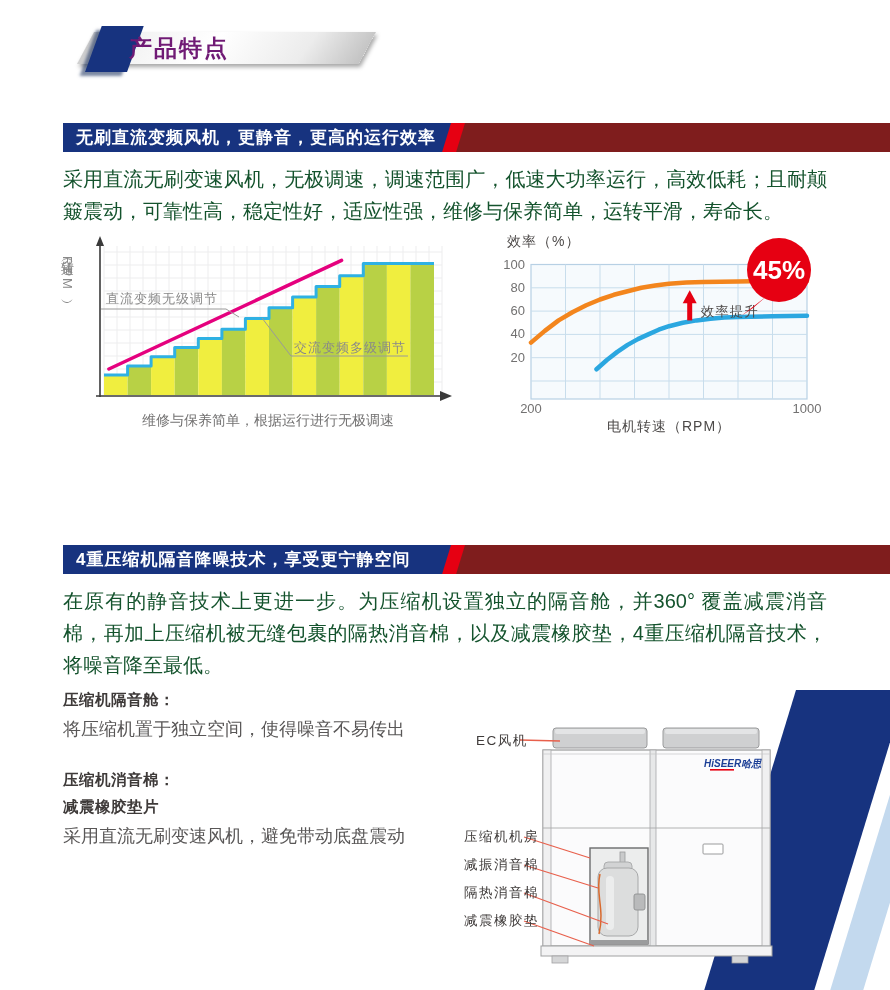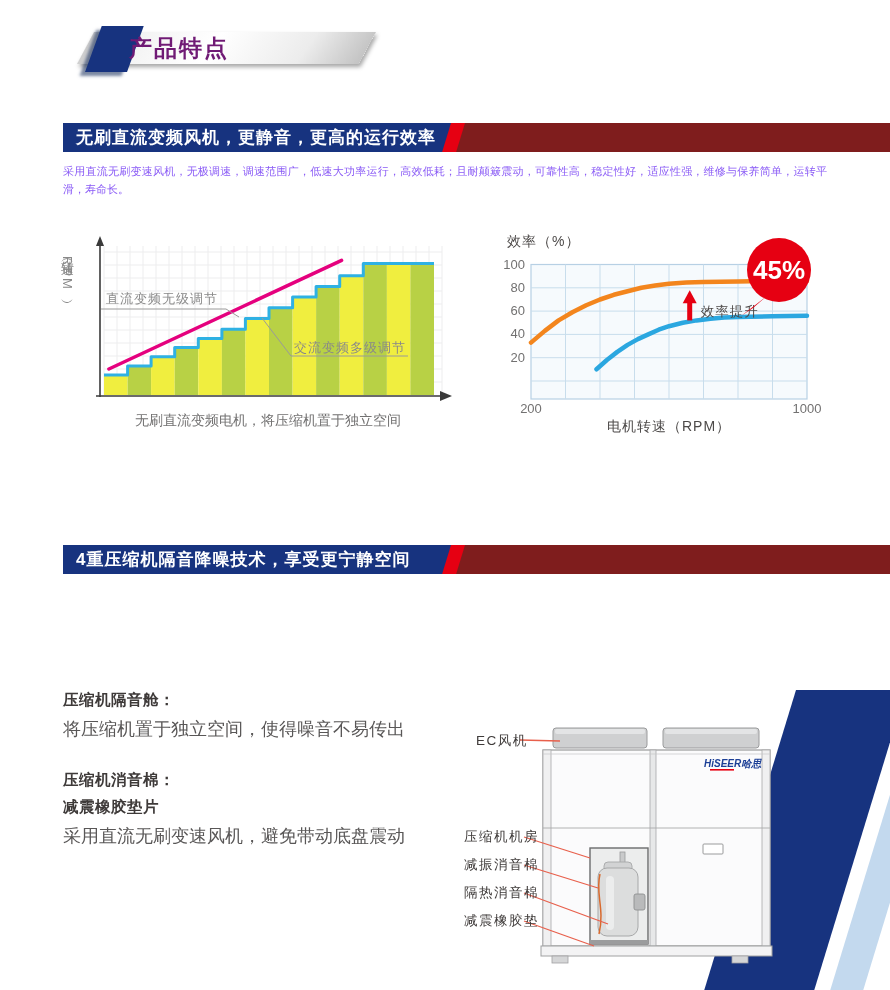--- a/index.html
+++ b/index.html
@@ -20,22 +20,22 @@
 
   
   .titlebar{position:absolute;left:63px;width:865px;height:29px;background:#7f1d1d;}
   .titlebar .tb-blue{position:absolute;left:0;top:0;width:392px;height:29px;background:#17337f;
     clip-path:polygon(0 0,100% 0,calc(100% - 9px) 100%,0 100%);}
   .titlebar .tb-red{position:absolute;left:388px;top:0;width:14px;height:29px;background:#e60012;
     transform:skewX(-17deg);transform-origin:top left;}
   .titlebar .tb-text{position:absolute;left:13px;top:0;line-height:29px;color:#fff;
     font-size:17px;font-weight:bold;letter-spacing:1px;white-space:nowrap;}
 
-  .para{position:absolute;left:63px;width:764px;font-size:11px;line-height:1.6;
-    color:#8b5cf6;text-align:justify;}
+  .para{position:absolute;left:63px;width:764px;font-size:20px;line-height:1.6;
+    color:#14532d;text-align:justify;}
 
   
   .chart-left{position:absolute;left:56px;top:236px;width:400px;height:200px;}
   .chart-left .ylab{position:absolute;left:2px;top:14px;writing-mode:vertical-rl;
     font-size:13px;color:#898989;letter-spacing:2px;}
   .chart-left svg{position:absolute;left:30px;top:0;}
   .chart-left .caption{position:absolute;left:30px;top:176px;width:364px;text-align:center;
     font-size:14px;color:#727171;}
   .chart-right{position:absolute;left:495px;top:230px;width:340px;height:210px;}
 
@@ -131,21 +131,21 @@
         <line x1="22.9" y1="133.0" x2="255.6" y2="24.4" stroke="#e5007e" stroke-width="3.5" stroke-linecap="round"></line>
         <polyline points="15,73 140,73 153,81" fill="none" stroke="#9a9a9a" stroke-width="1"></polyline>
         <text x="20" y="67" font-size="13" fill="#898989" letter-spacing="1">直流变频无级调节</text>
         <polyline points="176,82 205,120 322,120" fill="none" stroke="#9a9a9a" stroke-width="1"></polyline>
         <text x="208" y="116" font-size="13" fill="#898989" letter-spacing="1">交流变频多级调节</text>
         <line x1="14" y1="6" x2="14" y2="161" stroke="#3a3a3a" stroke-width="1.6"></line>
         <polygon points="14,0 10,10 18,10" fill="#3a3a3a"></polygon>
         <line x1="10" y1="160" x2="358" y2="160" stroke="#3a3a3a" stroke-width="1.6"></line>
         <polygon points="366,160 354,155 354,165" fill="#3a3a3a"></polygon>
       </svg>
-    <div class="caption">无刷直流变频电机，将压缩机置于独立空间</div>
+    <div class="caption">维修与保养简单，根据运行进行无极调速</div>
   </div>
 
   <div class="chart-right">
     <svg id="right-chart-svg" width="340" height="210" viewBox="0 0 340 210">
         <rect x="36" y="34.5" width="276" height="134.5" fill="#f6fafd" stroke="#b7d0e4" stroke-width="1.2"></rect>
         <line x1="36" y1="151" x2="312" y2="151" stroke="#c8ddec" stroke-width="1"></line>
         <line x1="36" y1="127.7" x2="312" y2="127.7" stroke="#c8ddec" stroke-width="1"></line>
         <line x1="36" y1="104.4" x2="312" y2="104.4" stroke="#c8ddec" stroke-width="1"></line>
         <line x1="36" y1="81.1" x2="312" y2="81.1" stroke="#c8ddec" stroke-width="1"></line>
         <line x1="36" y1="57.8" x2="312" y2="57.8" stroke="#c8ddec" stroke-width="1"></line>
@@ -174,20 +174,21 @@
         <circle cx="284" cy="40" r="32" fill="#e60012"></circle>
         <text x="284" y="49" text-anchor="middle" font-size="26" font-weight="bold" fill="#ffffff">45%</text>
       </svg>
   </div>
 
   <div class="titlebar" style="top:545px;padding-left:34px;">
     <div class="tb-blue"></div>
     <div class="tb-red"></div>
     <div class="tb-text">4重压缩机隔音降噪技术，享受更宁静空间</div>
   </div>
+  <div class="para" style="top:585px;">在原有的静音技术上更进一步。为压缩机设置独立的隔音舱，并360° 覆盖减震消音棉，再加上压缩机被无缝包裹的隔热消音棉，以及减震橡胶垫，4重压缩机隔音技术，将噪音降至最低。</div>
 
   <div class="features">
     <div class="feature">
       <h3>压缩机隔音舱：</h3>
       <p>将压缩机置于独立空间，使得噪音不易传出</p>
     </div>
     <div class="feature">
       <h3>压缩机消音棉：</h3>
     </div>
     <div class="feature">

